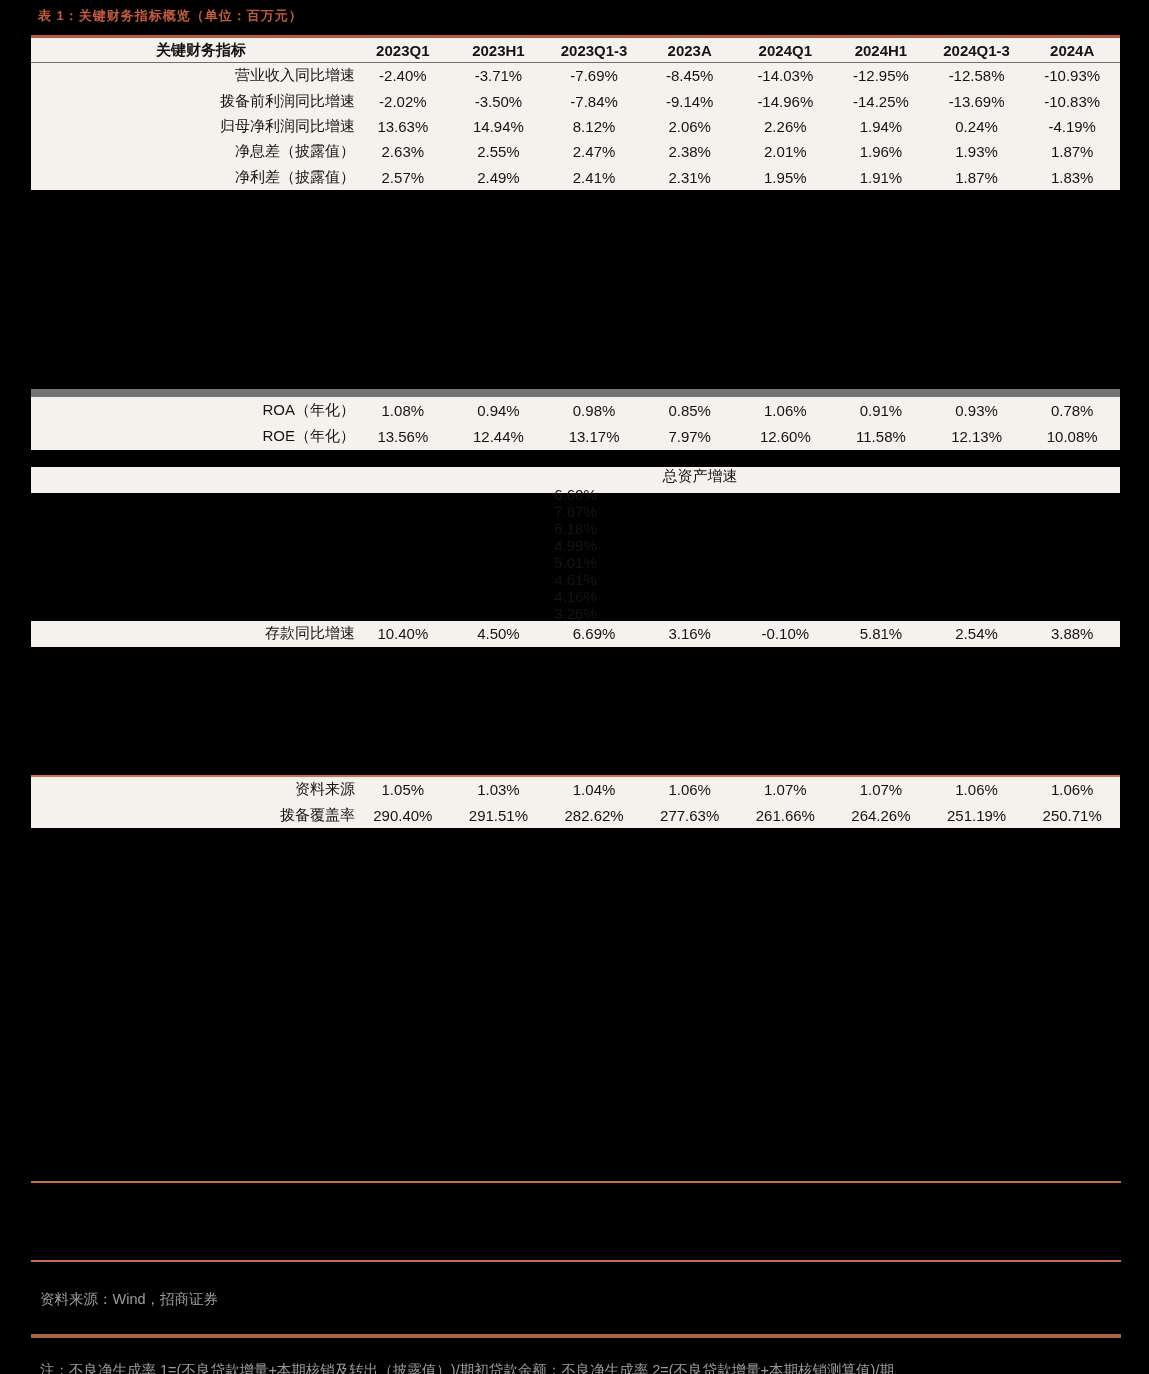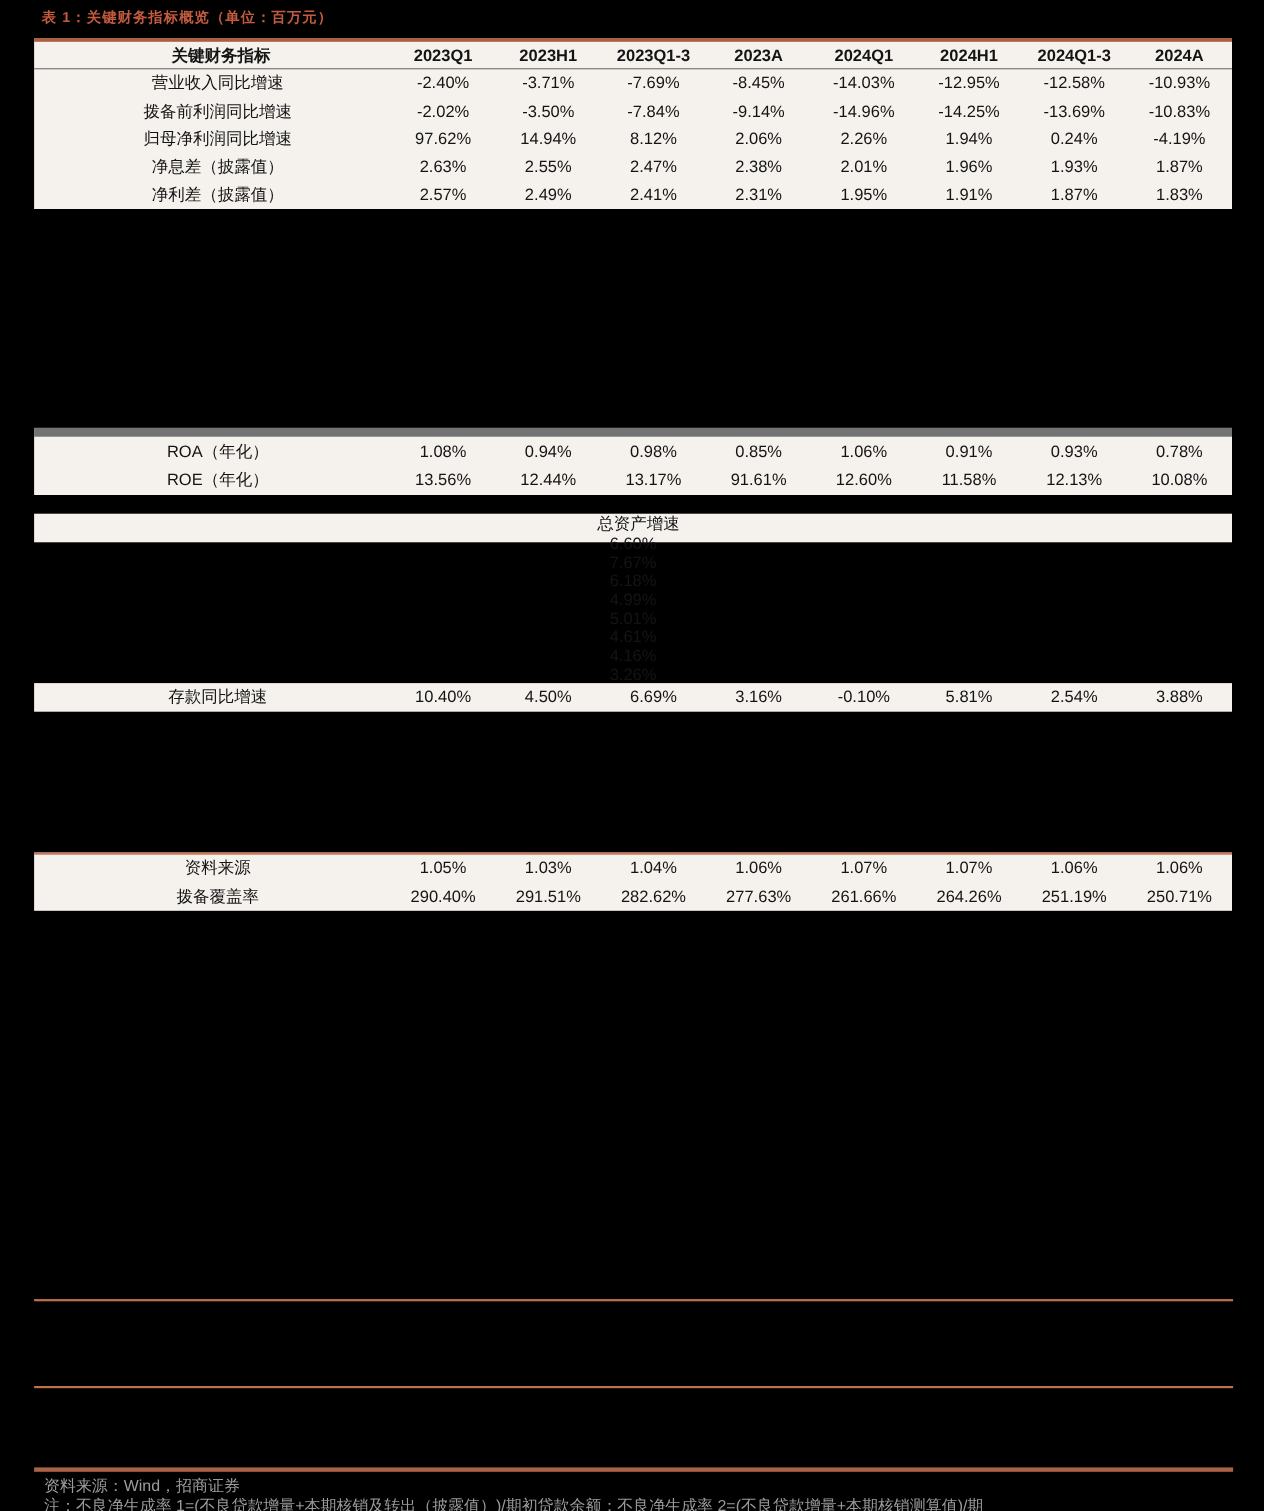--- a/index.html
+++ b/index.html
@@ -28,34 +28,34 @@
   .frag-assets{top:467px;}
   .frag-loans{top:621px;}
   .frag-quality{top:775px;border-top:2px solid #c87452;}
   .row{display:flex;align-items:center;height:25.4px;}
   .frag-returns .row{height:26.5px;}
   .frag-assets .row{height:26px;flex-direction:column;}
   .frag-loans .row,.frag-quality .row{height:25.5px;}
   .header-row{height:24px;border-bottom:1px solid #6f6f6f;font-weight:bold;}
   .c-label{
     width:324px;box-sizing:border-box;
-    padding-left:10px;text-align:center;
+    padding-left:10px;text-align:right;
     font-size:15px;white-space:nowrap;
   }
   .header-row .c-label{text-align:center;padding-left:16px;}
   .c-val{flex:1;text-align:center;font-size:15px;white-space:nowrap;}
   .rule{left:31px;width:1090px;height:2px;background:var(--rule,#c16f4c);}
   .rule-a{top:1181px;}
   .rule-b{top:1260px;}
   .rule-thick{left:31px;width:1090px;top:1334px;height:4px;background:#ab6347;}
   .footer-text{
     left:40px;color:var(--footer-text,#9c9c9c);
     font-size:14.5px;white-space:nowrap;line-height:18px;
   }
-  .source-line{top:1342px;}
+  .source-line{top:1290px;}
   .note-line{top:1361px;}
 </style>
 </head>
 <body style="--page-bg: #000000; --strip-bg: #f5f2ee; --accent: #c45b3e; --rule: #c16f4c; --text: #141414; --footer-text: #9c9c9c;">
 
 <div class="abs table-title">表 1：关键财务指标概览（单位：百万元）</div>
 
 <section class="abs frag frag-main">
   <div class="row header-row" id="header-row">
       <span class="c-label">关键财务指标</span>
@@ -86,21 +86,21 @@
         <span class="c-val">-3.50%</span>
         <span class="c-val">-7.84%</span>
         <span class="c-val">-9.14%</span>
         <span class="c-val">-14.96%</span>
         <span class="c-val">-14.25%</span>
         <span class="c-val">-13.69%</span>
         <span class="c-val">-10.83%</span>
       </div>
       <div class="row">
         <span class="c-label">归母净利润同比增速</span>
-        <span class="c-val">97.62%</span>
+        <span class="c-val">13.63%</span>
         <span class="c-val">14.94%</span>
         <span class="c-val">8.12%</span>
         <span class="c-val">2.06%</span>
         <span class="c-val">2.26%</span>
         <span class="c-val">1.94%</span>
         <span class="c-val">0.24%</span>
         <span class="c-val">-4.19%</span>
       </div>
       <div class="row">
         <span class="c-label">净息差（披露值）</span>
@@ -138,21 +138,21 @@
         <span class="c-val">1.06%</span>
         <span class="c-val">0.91%</span>
         <span class="c-val">0.93%</span>
         <span class="c-val">0.78%</span>
       </div>
       <div class="row">
         <span class="c-label">ROE（年化）</span>
         <span class="c-val">13.56%</span>
         <span class="c-val">12.44%</span>
         <span class="c-val">13.17%</span>
-        <span class="c-val">91.61%</span>
+        <span class="c-val">7.97%</span>
         <span class="c-val">12.60%</span>
         <span class="c-val">11.58%</span>
         <span class="c-val">12.13%</span>
         <span class="c-val">10.08%</span>
       </div>
     </div>
 </section>
 
 <section class="abs frag frag-assets">
   <div class="rows" id="section-2">

